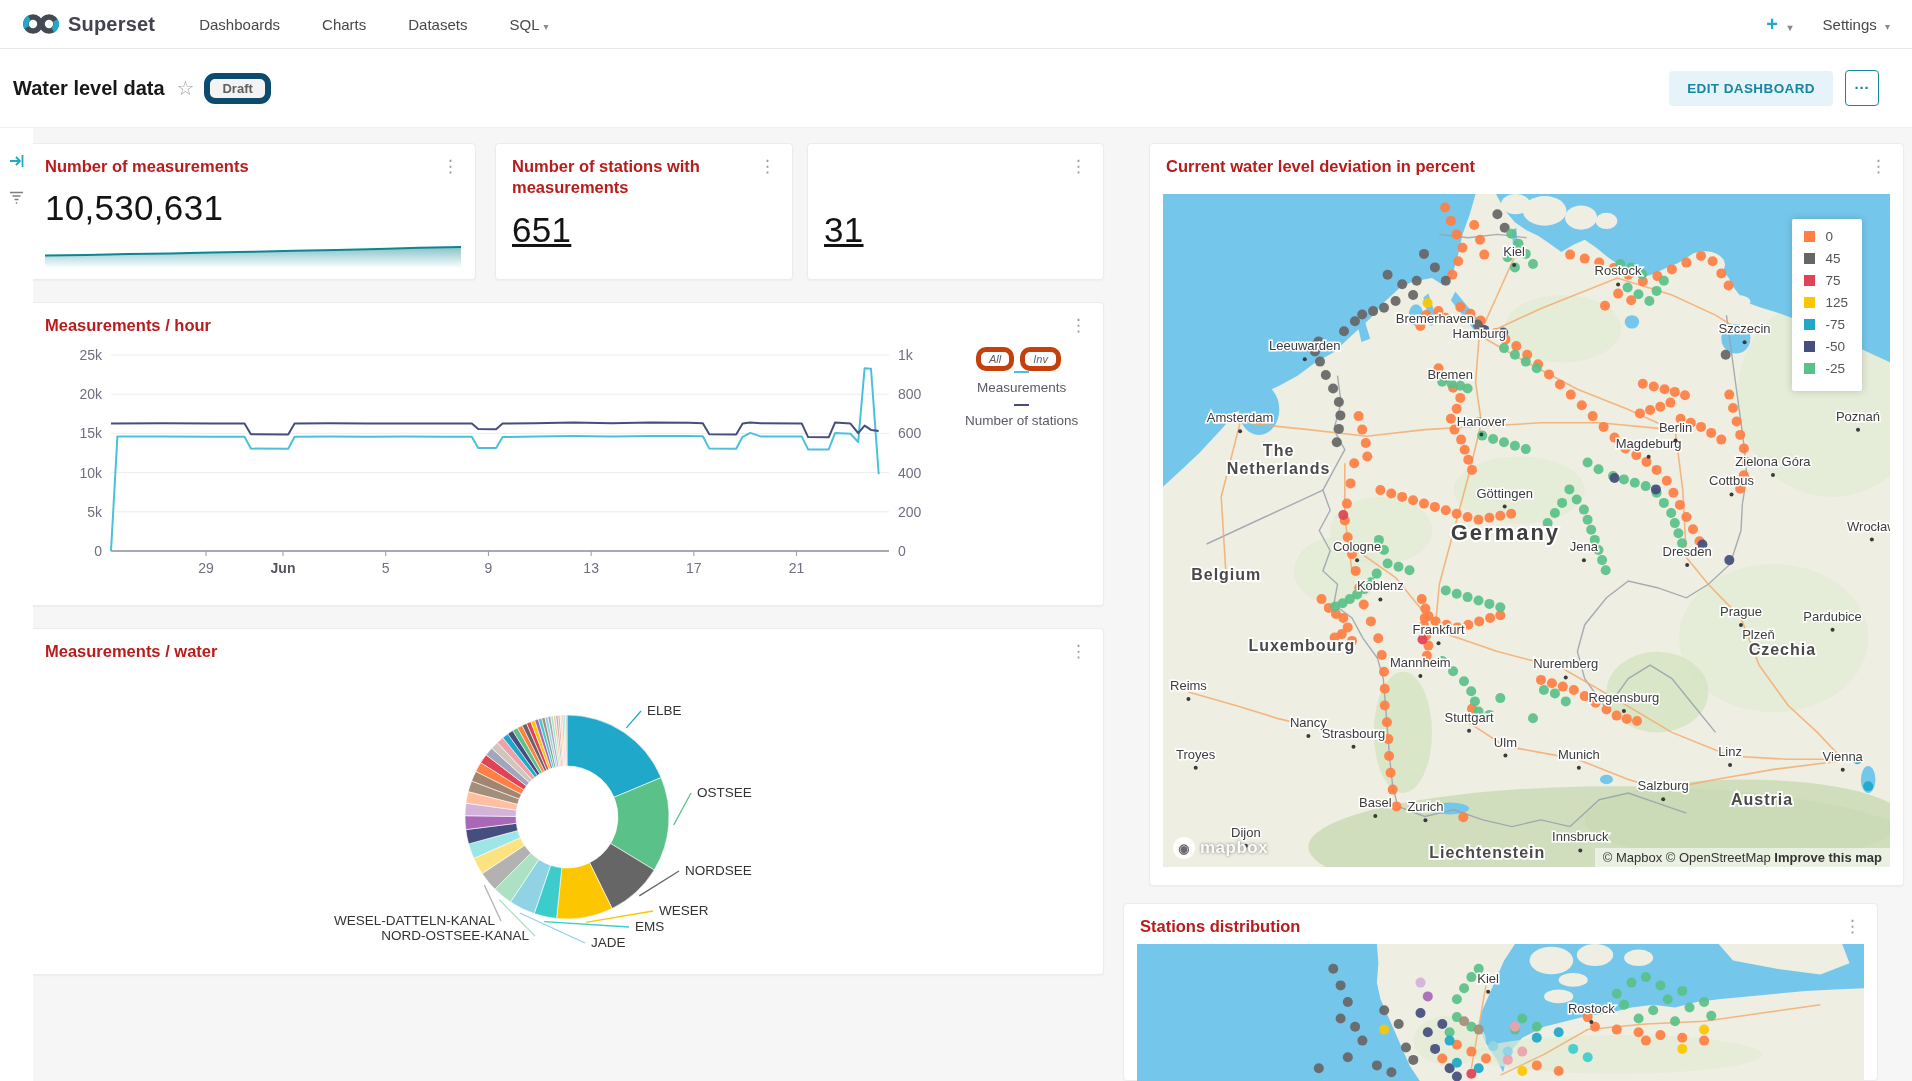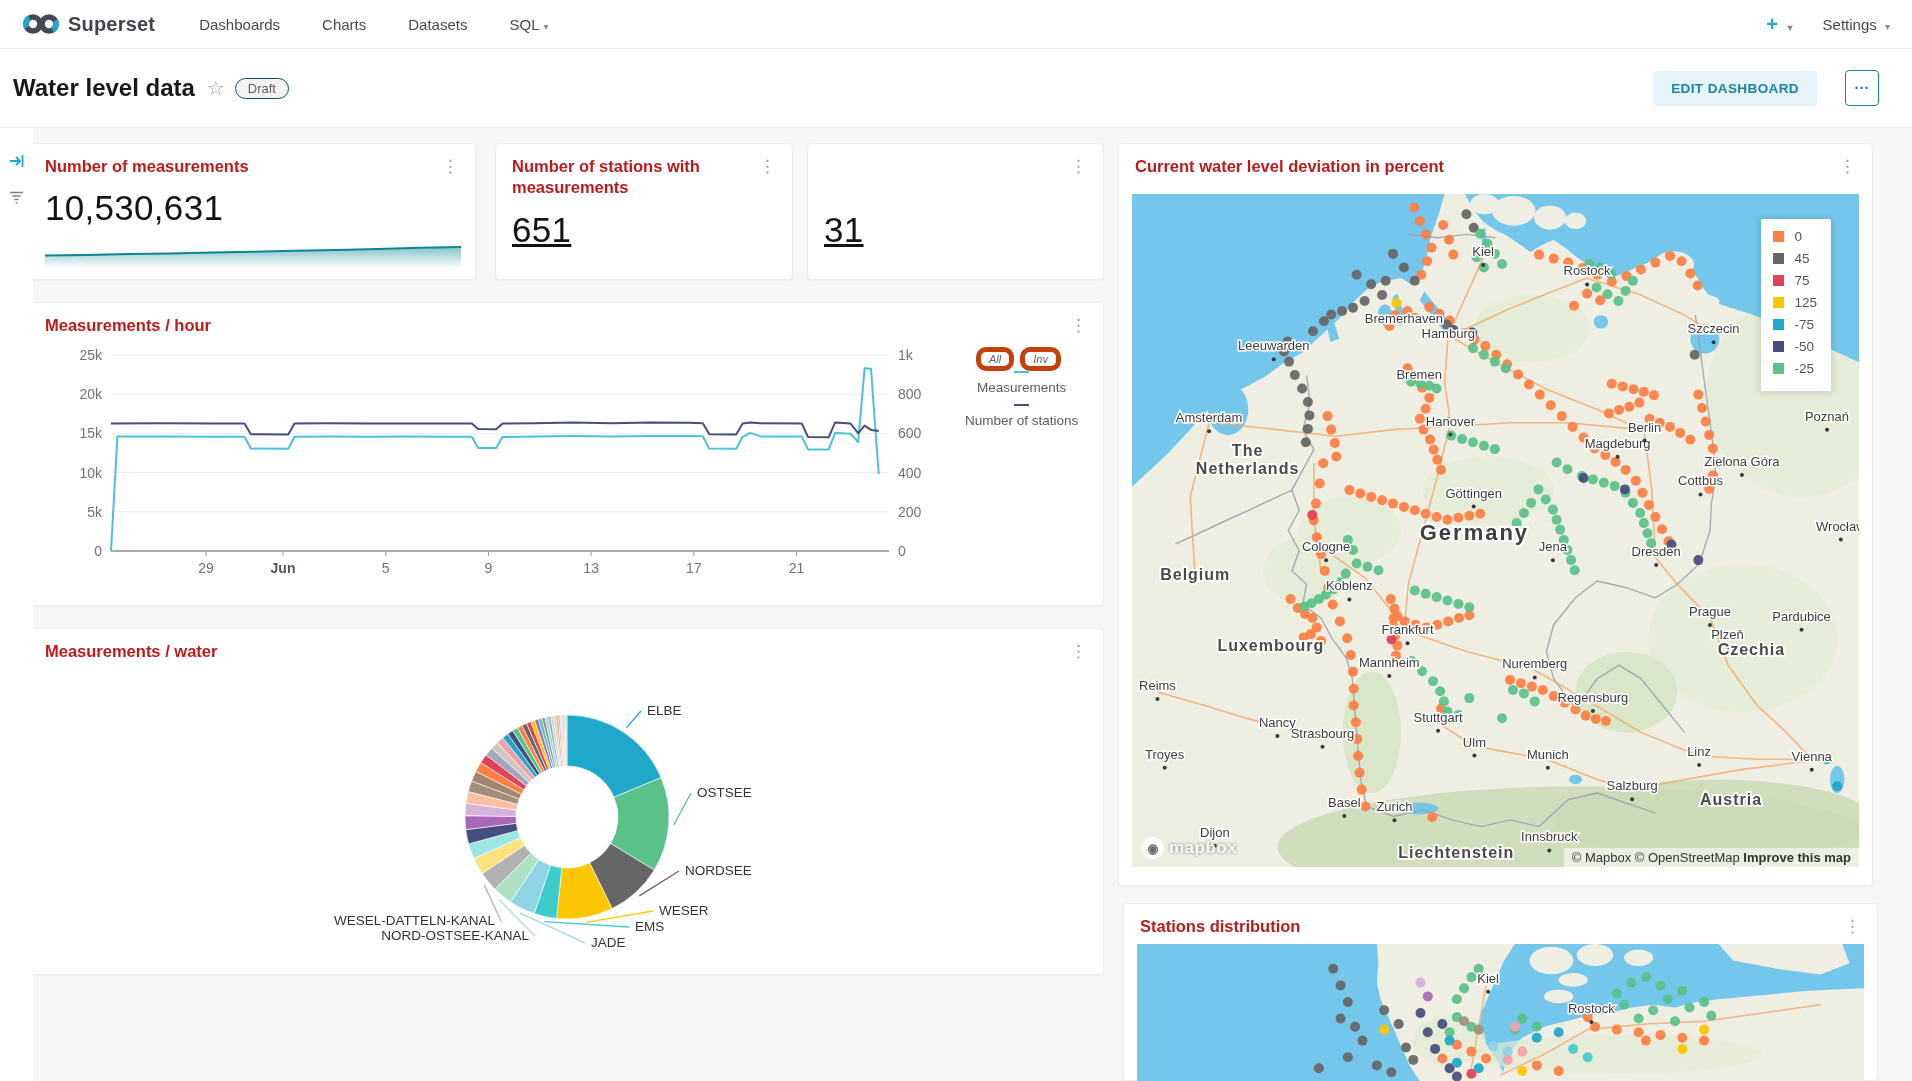--- a/index.html
+++ b/index.html
@@ -14,25 +14,25 @@
   .brand-name { font-size:20px; font-weight:bold; color:#43434f; letter-spacing:.2px; }
   .nav-item { font-size:15px; color:#484848; margin-right:42px; cursor:pointer; }
   .nav-caret { font-size:10px; color:#8a8a8a; margin-left:4px; }
   .nav-right { margin-left:auto; display:flex; align-items:center; gap:30px; }
   .plus-btn { color:#20a7c9; font-size:20px; font-weight:bold; cursor:pointer; }
   .settings { font-size:15px; color:#484848; cursor:pointer; }
 
   
   #titlebar { position:absolute; top:49px; left:0; width:1912px; height:79px; background:#fff;
               border-bottom:1px solid #efefef; display:flex; align-items:center; padding:0 33px 0 13px; z-index:20; }
-  #page-title { font-size:24px; font-weight:bold; color:#181818; }
+  #page-title { font-size:20px; font-weight:bold; color:#181818; }
   .fav-star { font-size:20px; color:#a3a3a3; margin:0 10px 0 12px; cursor:pointer; }
-  .draft-badge { font-size:13px; color:#5f5f5f; background:#f3f3f3; border:1px solid #0c4a6e;
-                 border-radius:11px; padding:2px 12px; }
-  .titlebar-right { margin-left:auto; display:flex; align-items:center; gap:28px; }
+  .draft-badge { font-size:13px; color:#5f5f5f; background:#f3f3f3; border:6px solid #0c4a6e;
+                 border-radius:11px; padding:2px 12px;font-weight:bold; }
+  .titlebar-right { margin-left:auto; display:flex; align-items:center; gap:12px; }
   .edit-btn { background:#e6f4f9; color:#1985a0; font-size:13.5px; font-weight:bold; letter-spacing:.4px;
               border:none; border-radius:4px; padding:10px 18px; cursor:pointer; }
   .more-btn { width:34px; height:36px; background:#fff; color:#1985a0; border:1px solid #1985a0;
               border-radius:4px; font-size:15px; font-weight:bold; cursor:pointer; line-height:10px; }
 
   
   #rail { position:absolute; top:128px; left:0; width:33px; height:953px; background:#fff; z-index:10; }
   .rail-icon { width:33px; height:30px; display:flex; align-items:center; justify-content:center; cursor:pointer; }
 
   
@@ -43,21 +43,21 @@
   #kpi1 { left:28px; top:143px; width:448px; height:137px; }
   #kpi2 { left:495px; top:143px; width:298px; height:137px; }
   #kpi3 { left:807px; top:143px; width:297px; height:137px; }
   #kpi2 .card-title, #kpi3 .card-title { width:230px; }
   .kpi-value { position:absolute; left:16px; top:44px; font-size:35px; color:#141414; letter-spacing:.3px; }
   #kpi2 .kpi-value, #kpi3 .kpi-value { top:66px;text-decoration:underline; }
   #spark { position:absolute; left:16px; bottom:12px; }
 
   #line-card  { left:28px;  top:302px; width:1076px; height:304px; }
   #donut-card { left:28px;  top:628px; width:1076px; height:347px; }
-  #map-card   { left:1118px; top:143px; width:755px; height:743px; }
+  #map-card   { left:1149px; top:143px; width:755px; height:743px; }
   #stations-card { left:1123px; top:903px; width:755px; height:178px; }
 
   
   #line-svg { position:absolute; left:0; top:0; }
   .pill-row { position:absolute; left:947px; top:44px; display:flex; gap:6px; }
   .pill { font-size:11px; color:#5f5f5f; border:5px solid #c2410c; border-radius:10px; padding:1px 8px;
           background:#fff; cursor:pointer;font-style:italic; }
   .lc-legend { position:absolute; left:936px; top:68px; }
   .lc-legend-item { display:flex; align-items:center; gap:7px; margin-bottom:9px; cursor:pointer;flex-direction:column; }
   .lc-dash { width:15px; height:0; border-top:2.5px solid; }

